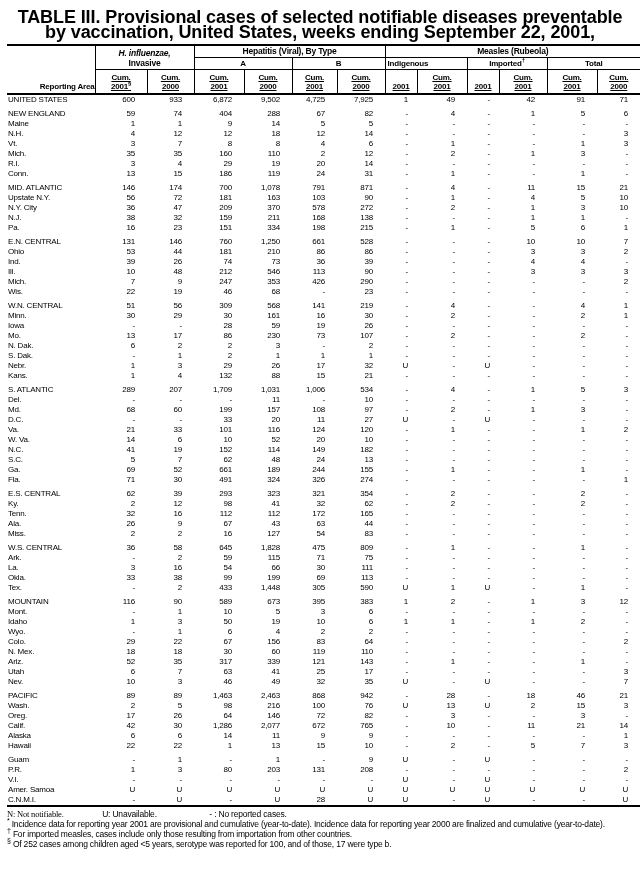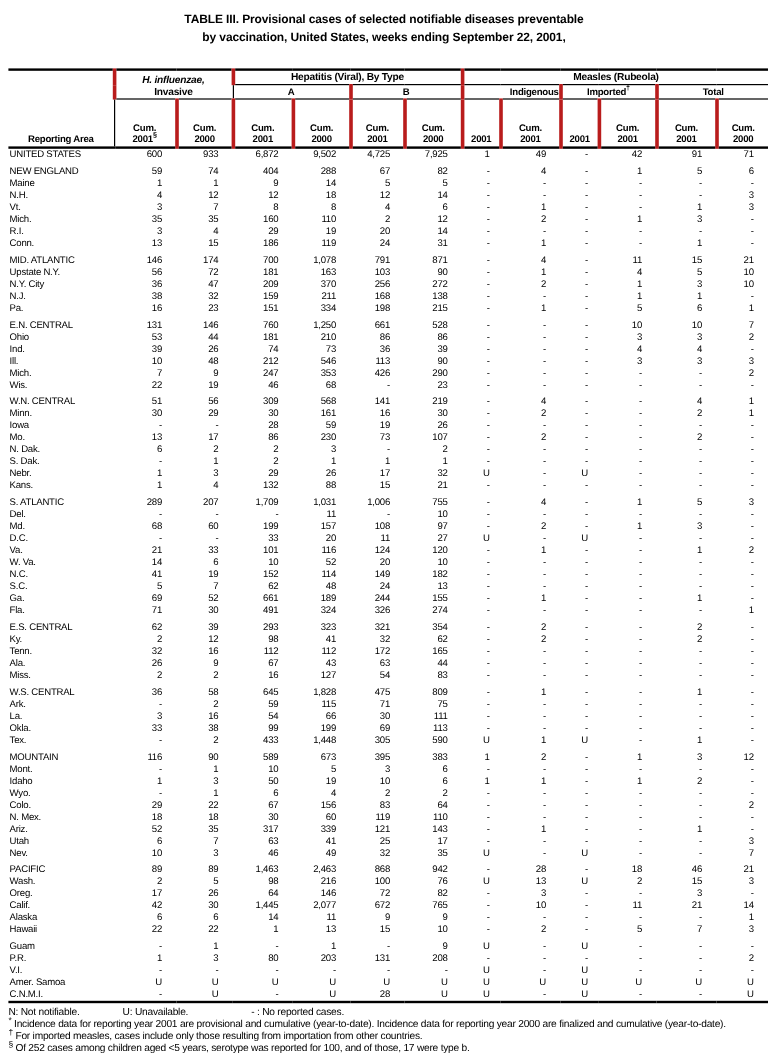--- a/index.html
+++ b/index.html
@@ -4,65 +4,66 @@
 <style>
   html,body{margin:0;padding:0;}
   body{
     width:640px;height:883px;background:#fff;color:#000;
     font-family:"Liberation Sans", sans-serif;
     -webkit-font-smoothing:antialiased;
     overflow:hidden;
   }
   .page{width:640px;height:883px;position:relative;}
   .title{
-    margin:10px 8px 18px;
+    margin:10px 8px 5px;
     text-align:center;font-weight:bold;
-    font-size:10px;line-height:14.5px;letter-spacing:-0.1px;
+    font-size:18px;line-height:14.5px;letter-spacing:-0.1px;
   }
   table{
     border-collapse:collapse;table-layout:fixed;
     width:633px;margin:0 0 0 7px;
   }
   thead th{
     font-size:8px;font-weight:bold;line-height:9px;
-    border-left:3px solid #b91c1c;border-right:1px solid #000;
+    border-left:1px solid #b91c1c;border-right:1px solid #000;
     padding:1px 0;vertical-align:middle;text-align:center;
     letter-spacing:-0.2px;
   }
   thead tr:first-child th{border-top:2px solid #000;}
   thead tr th:first-child{border-left:none;}
   thead tr th:last-child{border-right:none;}
   th.area-h{
-    text-align:center;vertical-align:bottom;padding:0 0 2px 1px;
+    text-align:right;vertical-align:bottom;padding:0 0 2px 1px;
     border-bottom:2px solid #000;border-left:none;
   }
   th.grp{border-bottom:1px solid #000;font-size:8.5px;}
   th.grp.hinf{border-bottom:1px solid #000;line-height:10px;}
   th.sub{border-bottom:1px solid #000;}
-  th.sub.left{text-align:right;padding-left:2px;}
+  th.sub.left{text-align:left;padding-left:2px;}
   #col-header-row th{
     border-bottom:2px solid #000;vertical-align:bottom;
-    padding:19px 0 2px;
+    padding:3px 0 2px;
+    text-decoration:underline;
   }
   #col-header-row th div{line-height:9px;}
   sup{font-size:6px;vertical-align:super;line-height:0;}
   tbody td{
     font-size:8px;line-height:10px;height:10px;padding:0;
     letter-spacing:-0.2px;white-space:nowrap;
   }
   td.area{text-align:left;padding-left:1px;}
   td.num{text-align:right;padding-right:12px;}
   td.num.narrow{padding-right:9px;}
   tr.sep td{height:4px;line-height:4px;font-size:2px;}
   tbody tr:last-child td{border-bottom:2px solid #000;}
   .footnotes{
     margin:2px 7px 0;font-size:8.5px;line-height:10px;letter-spacing:-0.2px;
   }
   .legend span{display:inline-block;}
-  .legend .l1{width:93px;}
+  .legend .l1{width:93px;font-family:Liberation Serif, serif;}
   .legend .l2{width:105px;}
   .fn{padding-left:9px;text-indent:-9px;}
   .fn .marker{font-size:7px;vertical-align:super;line-height:0;}
 </style>
 </head>
 <body>
 
 <div class="page">
 
   <div class="title">
@@ -305,21 +306,21 @@
           <td class="num">4</td>
           <td class="num">5</td>
           <td class="num">10</td>
         </tr>
         <tr>
           <td class="area">N.Y. City</td>
           <td class="num">36</td>
           <td class="num">47</td>
           <td class="num">209</td>
           <td class="num">370</td>
-          <td class="num">256</td>
+          <td class="num">578</td>
           <td class="num">272</td>
           <td class="num narrow">-</td>
           <td class="num">2</td>
           <td class="num narrow">-</td>
           <td class="num">1</td>
           <td class="num">3</td>
           <td class="num">10</td>
         </tr>
         <tr>
           <td class="area">N.J.</td>
@@ -570,21 +571,21 @@
         <tr class="sep">
           <td colspan="13"></td>
         </tr>
         <tr>
           <td class="area">S. ATLANTIC</td>
           <td class="num">289</td>
           <td class="num">207</td>
           <td class="num">1,709</td>
           <td class="num">1,031</td>
           <td class="num">1,006</td>
-          <td class="num">755</td>
+          <td class="num">534</td>
           <td class="num narrow">-</td>
           <td class="num">4</td>
           <td class="num narrow">-</td>
           <td class="num">1</td>
           <td class="num">5</td>
           <td class="num">3</td>
         </tr>
         <tr>
           <td class="area">Del.</td>
           <td class="num">-</td>
@@ -1059,21 +1060,21 @@
           <td class="num">3</td>
           <td class="num narrow">-</td>
           <td class="num">-</td>
           <td class="num">3</td>
           <td class="num">-</td>
         </tr>
         <tr>
           <td class="area">Calif.</td>
           <td class="num">42</td>
           <td class="num">30</td>
-          <td class="num">1,445</td>
+          <td class="num">1,286</td>
           <td class="num">2,077</td>
           <td class="num">672</td>
           <td class="num">765</td>
           <td class="num narrow">-</td>
           <td class="num">10</td>
           <td class="num narrow">-</td>
           <td class="num">11</td>
           <td class="num">21</td>
           <td class="num">14</td>
         </tr>

